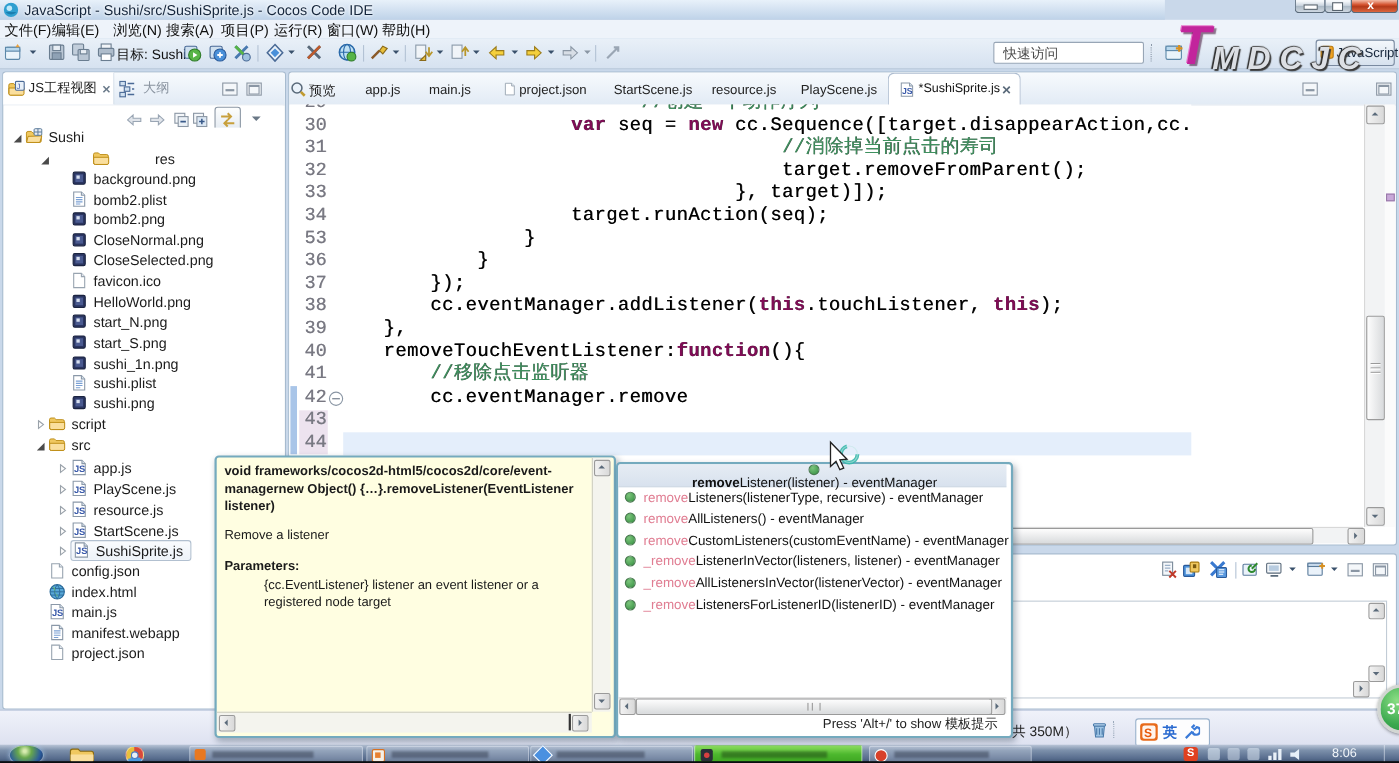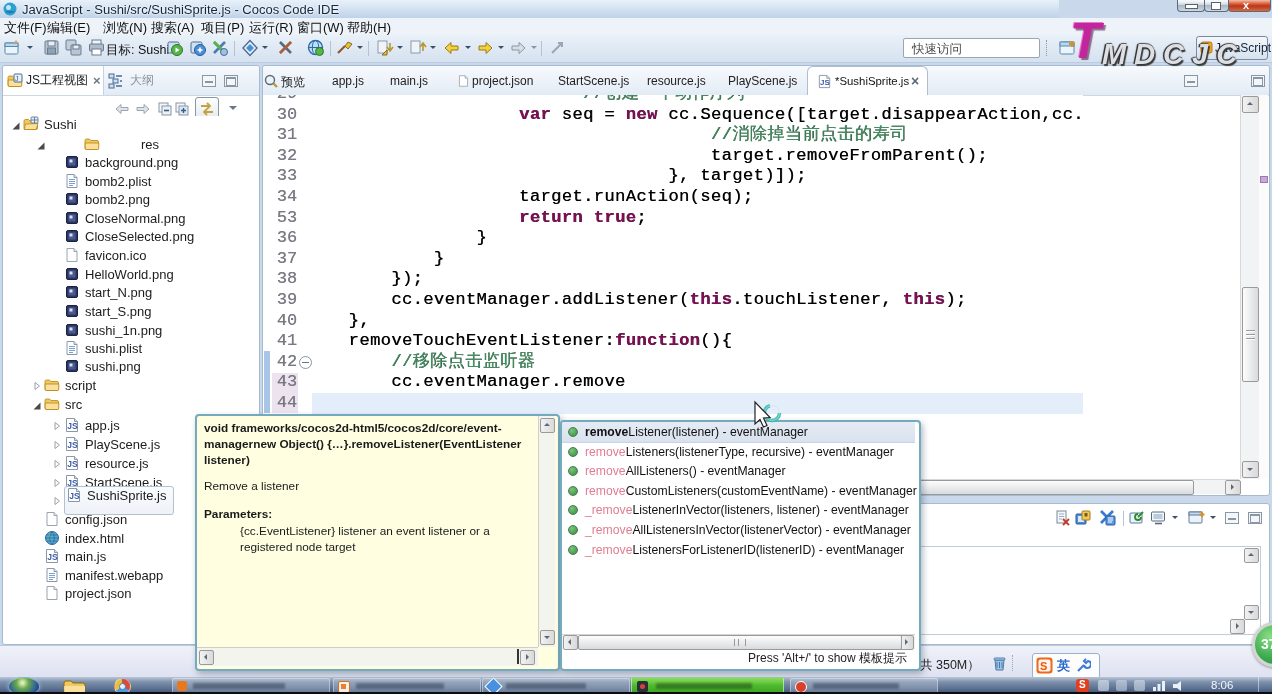--- a/index.html
+++ b/index.html
@@ -474,21 +474,21 @@
         <span class="aexp"></span>
         <svg class="icon16" viewBox="0 0 16 16" style="flex:0 0 16px;margin-right:5px">
           <use href="#f-file"></use>
         </svg>
         <span>project.json</span>
       </div>
     </div>
 </div>
 <style>
 .aexp{width:12px;flex:0 0 12px;}
-.selbox{display:flex;align-items:center;border:1px solid #b2c0d0;background:linear-gradient(#fafcfe,#edf2f8);border-radius:3px;padding:0 7px 10px 1px;height:17px;}
+.selbox{display:flex;align-items:center;border:1px solid #b2c0d0;background:linear-gradient(#fafcfe,#edf2f8);border-radius:3px;padding:0 7px 0 1px;height:17px;}
 </style>
 
 <div class="panel" style="left:262px;top:65px;width:1006px;height:429px;">
   <div class="tabrow">
     <svg class="ab icon16" style="left:0px;top:7px" viewBox="0 0 16 16">
         <use href="#f-mag"></use>
       </svg>
     <span class="ab" style="left:18px;top:8px;font-size:12px;color:#222;">预览</span>
     <span class="ab" style="left:69px;top:8px;font-size:12px;color:#222;">app.js</span>
     <span class="ab" style="left:127px;top:8px;font-size:12px;color:#222;">main.js</span>
@@ -536,21 +536,20 @@
     <div class="ab" style="left:36px;top:261px;width:11px;height:11px;border:1px solid #8a96a4;border-radius:50%;background:#fff;">
         <div style="margin:4.5px 2px 0 2px;height:1.5px;background:#6a7684;"></div>
       </div>
     <div id="code" class="ab" style="left:43px;top:-11px;">
         <div class="mono">                          <span class="cm">//创建一个动作序列</span></div>
         <div class="mono">                    <span class="kw">var</span> seq = <span class="kw">new</span> cc.Sequence([target.disappearAction,cc.callFunc(<span class="kw">function</span></div>
         <div class="mono">                                      <span class="cm">//消除掉当前点击的寿司</span></div>
         <div class="mono">                                      target.removeFromParent();</div>
         <div class="mono">                                  }, target)]);</div>
         <div class="mono">                    target.runAction(seq);</div>
-        <div class="mono">                    <span class="kw">return</span> <span class="kw">true</span>;</div>
         <div class="mono">                }</div>
         <div class="mono">            }</div>
         <div class="mono">        });</div>
         <div class="mono">        cc.eventManager.addListener(<span class="kw">this</span>.touchListener, <span class="kw">this</span>);</div>
         <div class="mono">    },</div>
         <div class="mono">    removeTouchEventListener:<span class="kw">function</span>(){</div>
         <div class="mono">        <span class="cm">//移除点击监听器</span></div>
         <div class="mono">        cc.eventManager.remove</div>
       </div>
   </div>
@@ -723,21 +722,21 @@
         <div style="margin:3px 0 0 4px;width:0;height:0;border:3.5px solid transparent;border-right-color:#5a6a7a;border-left:none;"></div>
       </div>
     <div class="sb" style="position:absolute;right:3px;top:2px;width:13px;height:13px;">
         <div style="margin:3px 0 0 5px;width:0;height:0;border:3.5px solid transparent;border-left-color:#5a6a7a;border-right:none;"></div>
       </div>
     <div class="ab" style="left:320px;top:1px;width:2px;height:15px;background:#333;"></div>
   </div>
 </div>
 <div id="comppopup" class="ab" style="left:560px;top:420px;width:357px;height:247px;background:#fff;border:2px solid #74aabe;border-radius:4px;box-shadow:2px 3px 6px rgba(40,60,80,0.35);overflow:hidden;">
   <div class="ab" style="left:0;top:0px;width:353px;height:20px;background:linear-gradient(#e6ecf4,#d8e2ee);border-bottom:1px solid #c8d4e0;"></div>
-  <div class="crow" style="top:0px;">
+  <div class="crow" style="top:0px;flex-direction:column;">
       <span class="dot"></span>
       <span><b>remove</b>Listener(listener) - eventManager</span>
     </div>
   <div class="crow" style="top:19.6px;">
       <span class="dot"></span>
       <span><span class="pink">remove</span>Listeners(listenerType, recursive) - eventManager</span>
     </div>
   <div class="crow" style="top:39.2px;">
       <span class="dot"></span>
       <span><span class="pink">remove</span>AllListeners() - eventManager</span>

